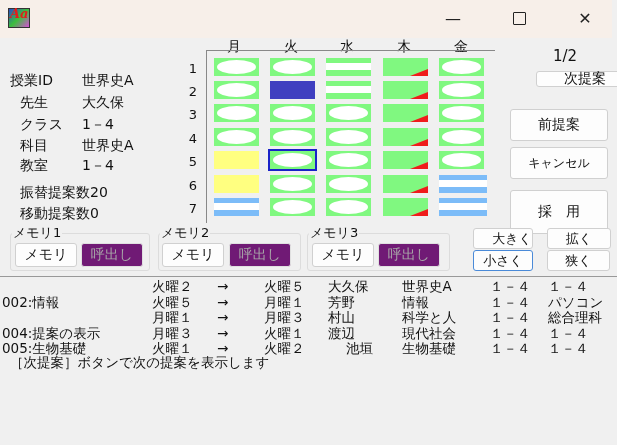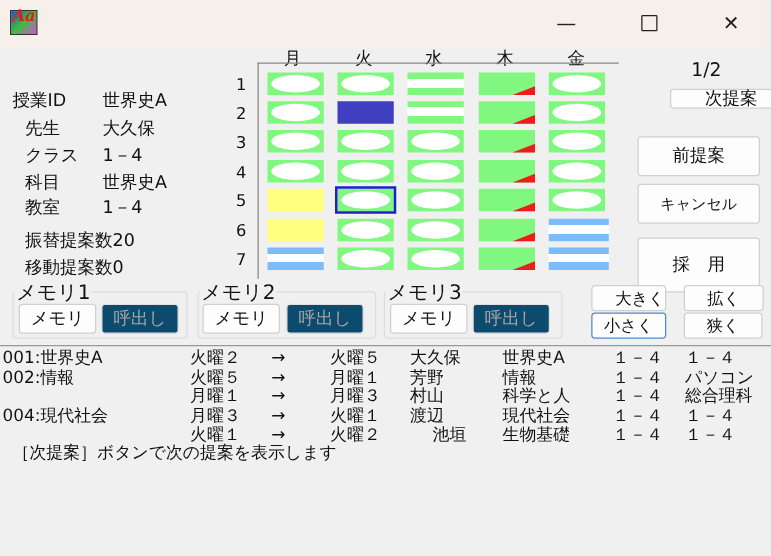--- a/index.html
+++ b/index.html
@@ -23,25 +23,25 @@
   .cell.green .oval { position:absolute; left:3px; top:2px; width:39px; height:14px; background:#fff; border-radius:50%; }
   .cell.stripe-green { background:linear-gradient(to bottom,#80f880 0,#80f880 5px,#fff 5px,#fff 12px,#80f880 12px,#80f880 18px); }
   .cell.stripe-blue { background:linear-gradient(to bottom,#7cbcf8 0,#7cbcf8 5px,#fff 5px,#fff 12px,#7cbcf8 12px,#7cbcf8 18px); }
   .cell.blue { background:#3f3fc0; }
   .cell.yellow { background:#ffff80; }
   .cell.tri { background:#80f880; }
   .cell.tri .corner { position:absolute; right:0; bottom:0; width:0; height:0; border-left:18px solid transparent; border-bottom:7px solid #f01c1c; }
   .cell.selected { outline:2px solid #1a22c8; outline-offset:0px; }
 
   .btn { position:absolute; background:#fdfdfd; border:1px solid #d0d0d0; border-radius:3px; font-size:14px; display:flex; align-items:center; justify-content:center; box-sizing:border-box; }
-  .btn.disabled { color:#a8a8a8; background:#0c4a6e; border-color:#e0e0e0; }
+  .btn.disabled { color:#a8a8a8; background:#701a75; border-color:#e0e0e0; }
   .btn.focused { border:1.5px solid #4a8ad8; }
 
   .group { position:absolute; border:1px solid #dcdcdc; border-radius:3px; box-sizing:border-box; }
-  .grouplbl { position:absolute; font-size:16px; background:#f0f0f0; padding:0 1px;text-align:right; }
+  .grouplbl { position:absolute; font-size:13px; background:#f0f0f0; padding:0 1px;text-align:right; }
 
   .listbox { position:absolute; left:0; top:276px; width:617px; height:160px; background:#f0f0f0; border-top:1.5px solid #999; }
   .listrow { position:absolute; left:2px; font-size:13.5px; white-space:nowrap; height:16px; line-height:16px; }
   .col { position:absolute; top:0; }
 </style>
 </head>
 <body>
 
 <div class="titlebar">
   <div class="app-icon">
@@ -204,21 +204,20 @@
 <div class="btn disabled" style="left:378px;top:243px;width:62px;height:24px;">呼出し</div>
 
 <div class="btn" style="left:473px;top:228px;width:60px;height:21px;font-size:13px;padding-left:18px;">大きく</div>
 <div class="btn focused" style="left:473px;top:250px;width:60px;height:21px;font-size:13px;">小さく</div>
 <div class="btn" style="left:547px;top:228px;width:64px;height:21px;font-size:13px;font-family:Liberation Mono, monospace;">拡く</div>
 <div class="btn" style="left:547px;top:250px;width:63px;height:21px;font-size:13px;">狭く</div>
 
 <div class="listbox">
   <div id="listrows">
       <div class="listrow" style="top: 1px; width: 612px;">
-        <span class="col" style="left: 0px;">001:世界史A</span>
         <span class="col" style="left: 150px;">火曜２</span>
         <span class="col" style="left: 215px;">→</span>
         <span class="col" style="left: 262px;">火曜５</span>
         <span class="col" style="left: 326px;">大久保</span>
         <span class="col" style="left: 400px;">世界史A</span>
         <span class="col" style="left: 488px;">１－４</span>
         <span class="col" style="left: 546px;">１－４</span>
       </div>
       <div class="listrow" style="top: 16.5px; width: 612px;">
         <span class="col" style="left: 0px;">002:情報</span>
@@ -233,30 +232,31 @@
       <div class="listrow" style="top: 32px; width: 612px;">
         <span class="col" style="left: 150px;">月曜１</span>
         <span class="col" style="left: 215px;">→</span>
         <span class="col" style="left: 262px;">月曜３</span>
         <span class="col" style="left: 326px;">村山</span>
         <span class="col" style="left: 400px;">科学と人</span>
         <span class="col" style="left: 488px;">１－４</span>
         <span class="col" style="left: 546px;">総合理科</span>
       </div>
       <div class="listrow" style="top: 47.5px; width: 612px;">
-        <span class="col" style="left: 0px;">004:現代社会</span>
+        <span class="col" style="left: 0px;">004:提案の表示</span>
         <span class="col" style="left: 150px;">月曜３</span>
         <span class="col" style="left: 215px;">→</span>
         <span class="col" style="left: 262px;">火曜１</span>
         <span class="col" style="left: 326px;">渡辺</span>
         <span class="col" style="left: 400px;">現代社会</span>
         <span class="col" style="left: 488px;">１－４</span>
         <span class="col" style="left: 546px;">１－４</span>
       </div>
       <div class="listrow" style="top: 63px; width: 612px;">
+        <span class="col" style="left: 0px;">005:生物基礎</span>
         <span class="col" style="left: 150px;">火曜１</span>
         <span class="col" style="left: 215px;">→</span>
         <span class="col" style="left: 262px;">火曜２</span>
         <span class="col" style="left: 344px;">池垣</span>
         <span class="col" style="left: 400px;">生物基礎</span>
         <span class="col" style="left: 488px;">１－４</span>
         <span class="col" style="left: 546px;">１－４</span>
       </div>
     </div>
   <div class="listrow" style="top:77px;left:10px;">［次提案］ボタンで次の提案を表示します</div>

